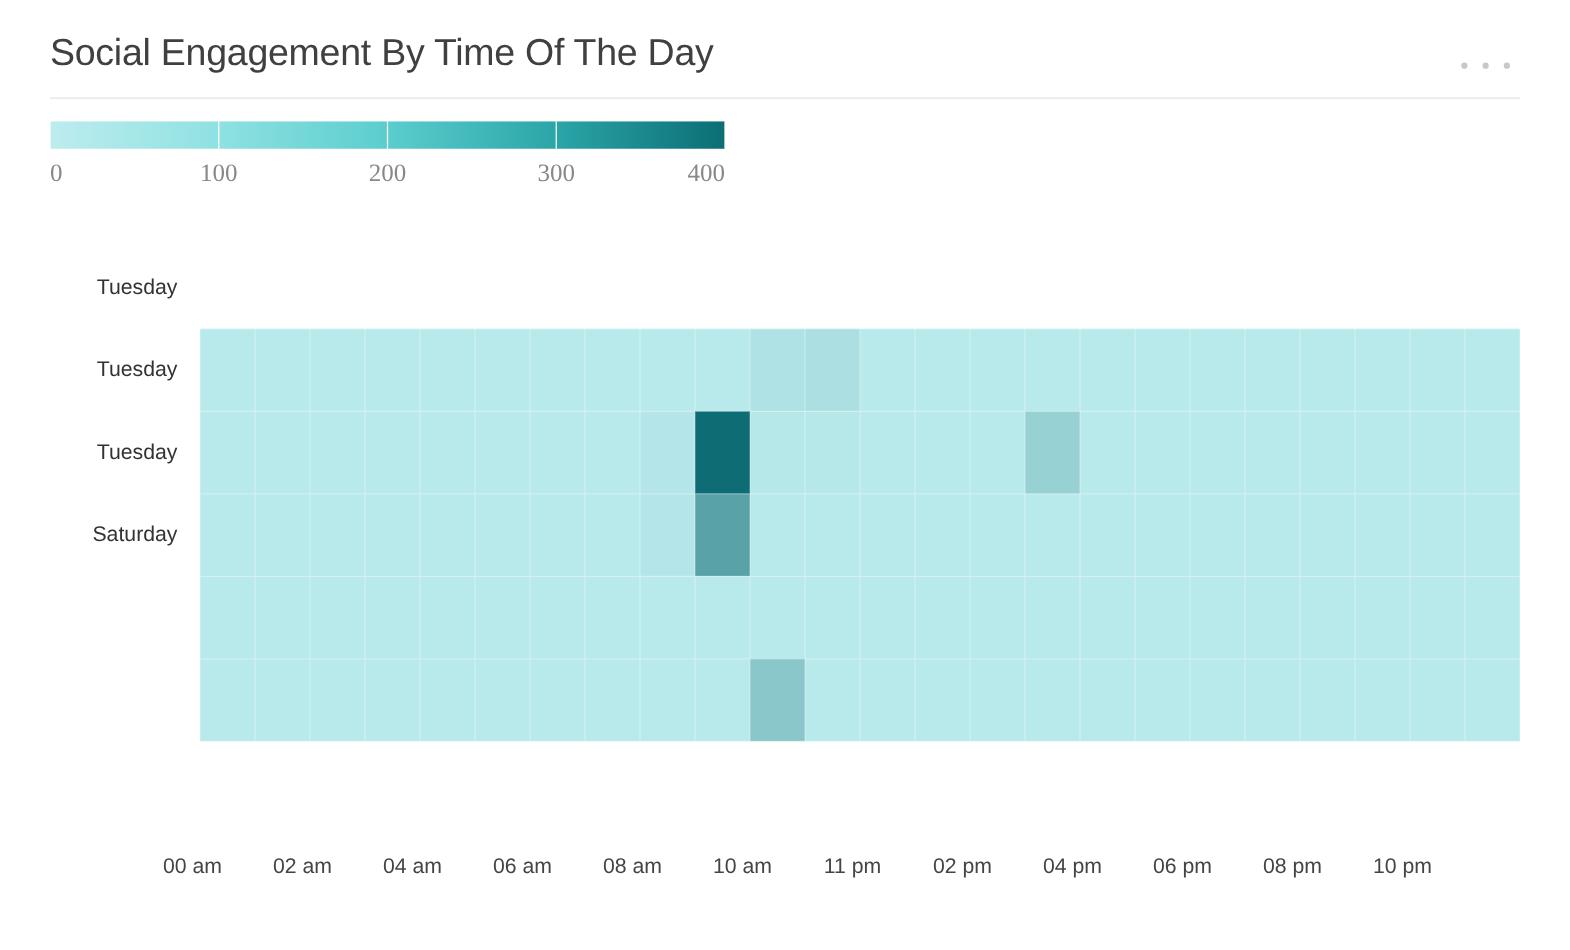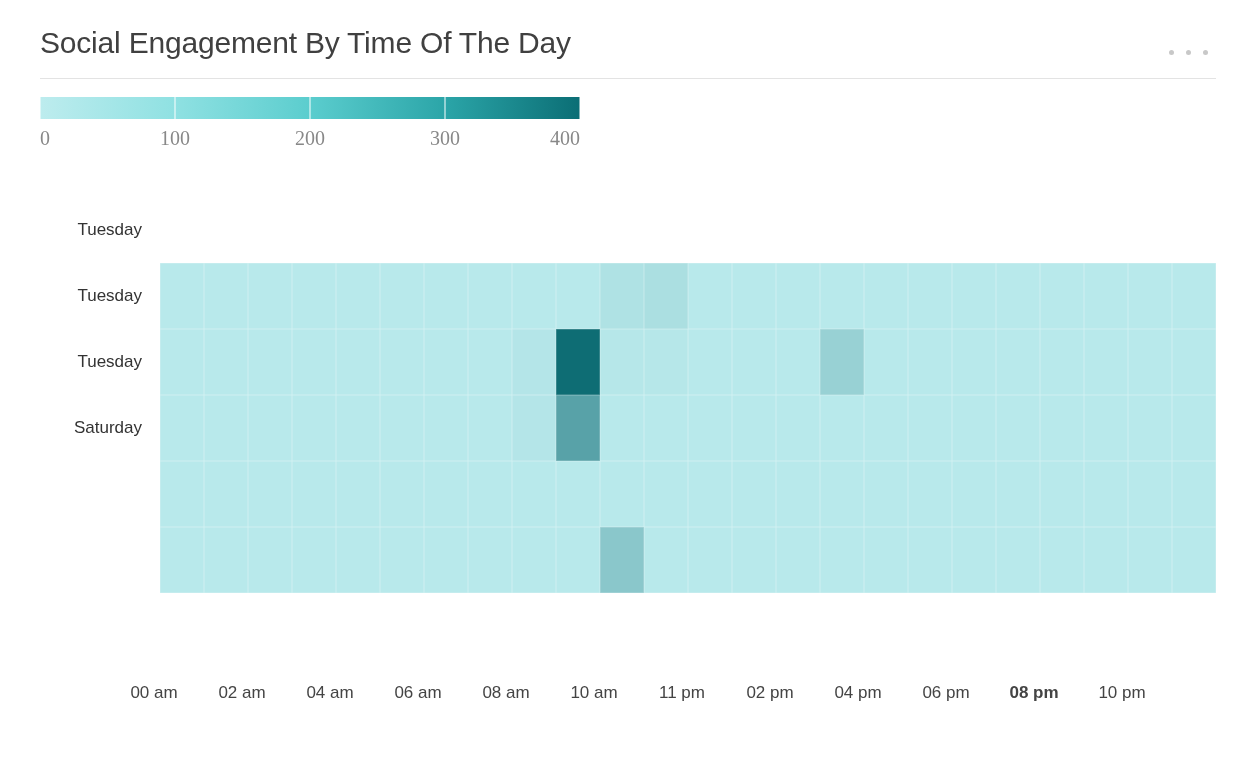--- a/index.html
+++ b/index.html
@@ -314,16 +314,16 @@
       <div class="x-tick" style="left: 22px;">00 am</div>
       <div class="x-tick" style="left: 110px;">02 am</div>
       <div class="x-tick" style="left: 198px;">04 am</div>
       <div class="x-tick" style="left: 286px;">06 am</div>
       <div class="x-tick" style="left: 374px;">08 am</div>
       <div class="x-tick" style="left: 462px;">10 am</div>
       <div class="x-tick" style="left: 550px;">11 pm</div>
       <div class="x-tick" style="left: 638px;">02 pm</div>
       <div class="x-tick" style="left: 726px;">04 pm</div>
       <div class="x-tick" style="left: 814px;">06 pm</div>
-      <div class="x-tick" style="left: 902px; font-weight: bold;">08 pm</div>
+      <div class="x-tick" style="left: 902px;">08 pm</div>
       <div class="x-tick" style="left: 990px;">10 pm</div>
     </div>
 </div>
 
 </body></html>

